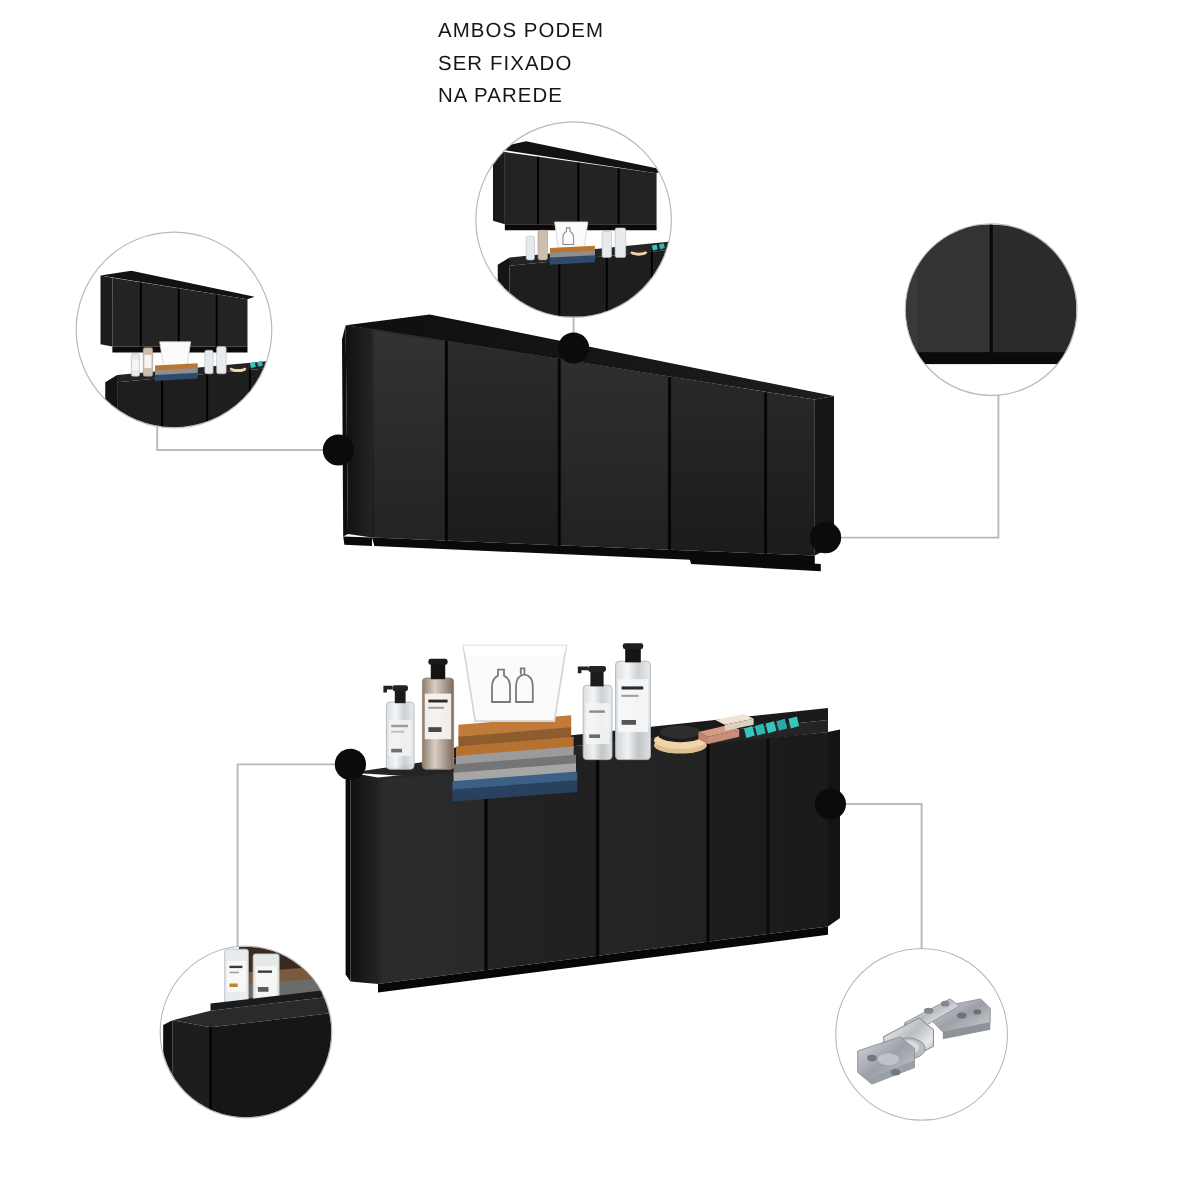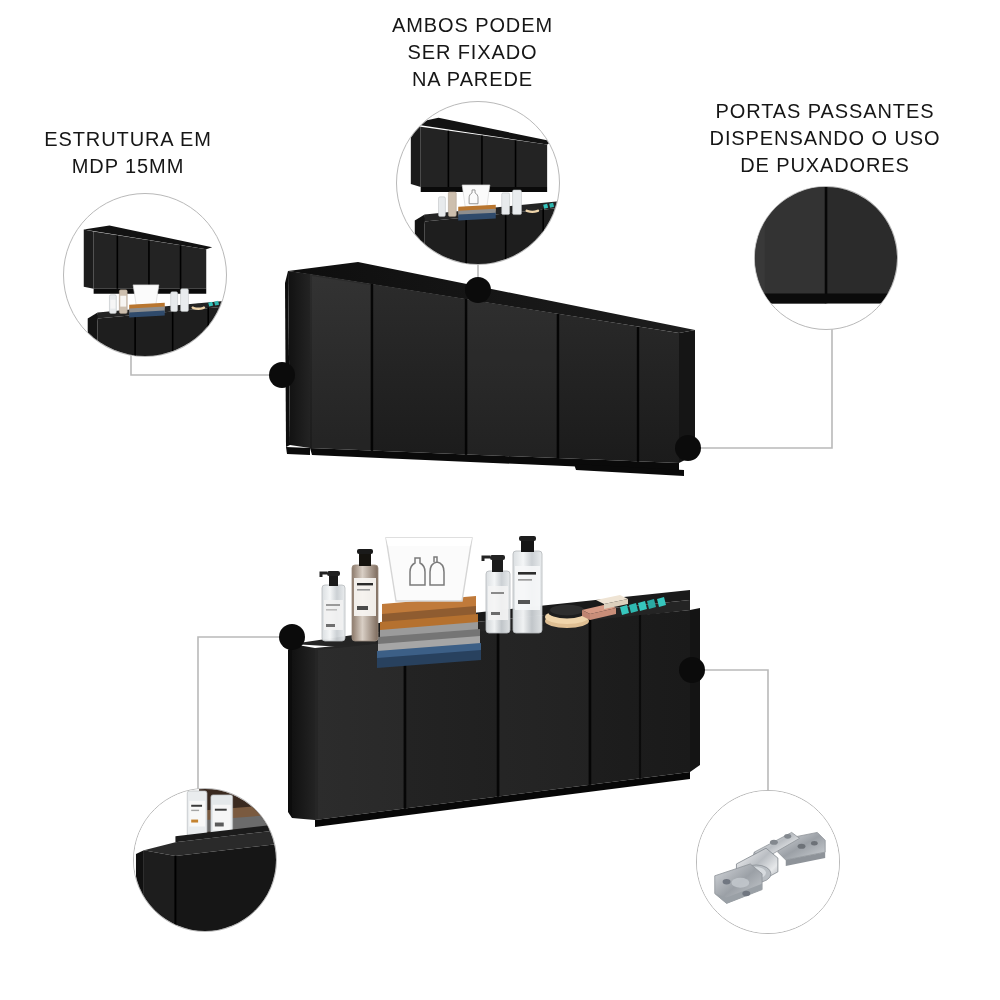--- a/index.html
+++ b/index.html
@@ -12,24 +12,24 @@
   }
   #stage{position:absolute;inset:0;width:1000px;height:1000px;}
   .layer{position:absolute;left:0;top:0;width:1000px;height:1000px;}
 
   
   .caption{
     position:absolute;
     color:#161616;
     font-family:"Liberation Sans",sans-serif;
     font-weight:400;
-    font-size:20px;
+    font-size:17px;
     letter-spacing:0.9px;
     line-height:27px;
-    text-align:center;
+    text-align:left;
     text-transform:uppercase;
     white-space:pre-line;
     -webkit-font-smoothing:antialiased;
   }
   #cap-estrutura{left:18px;top:126px;width:220px;}
   #cap-ambos{left:365px;top:12px;width:215px;}
   #cap-portas{left:700px;top:98px;width:250px;}
   #cap-tampo{left:90px;top:925px;width:245px;}
   #cap-dobradicas{left:670px;top:925px;width:250px;}
 
@@ -375,26 +375,21 @@
       </g>
     </svg>
   </div>
 
   <div class="dot" style="left:269px;top:362px;width:26px;height:26px;"></div>
   <div class="dot" style="left:465px;top:277px;width:26px;height:26px;"></div>
   <div class="dot" style="left:675px;top:435px;width:26px;height:26px;"></div>
   <div class="dot" style="left:279px;top:624px;width:26px;height:26px;"></div>
   <div class="dot" style="left:679px;top:657px;width:26px;height:26px;"></div>
 
-  <div class="caption" id="cap-estrutura">ESTRUTURA EM
-MDP 15MM</div>
 
   <div class="caption" id="cap-ambos">AMBOS PODEM
 SER FIXADO
 NA PAREDE</div>
 
-  <div class="caption" id="cap-portas">PORTAS PASSANTES
-DISPENSANDO O USO
-DE PUXADORES</div>
 
 
 
 </div>
 
 </body></html>

